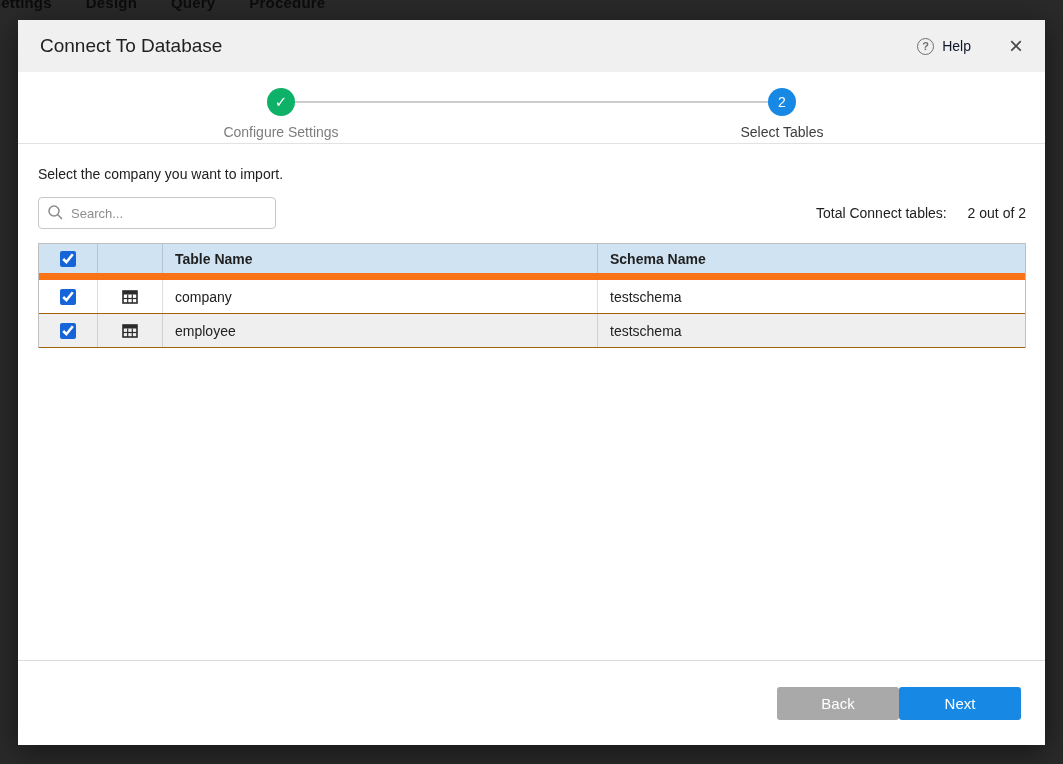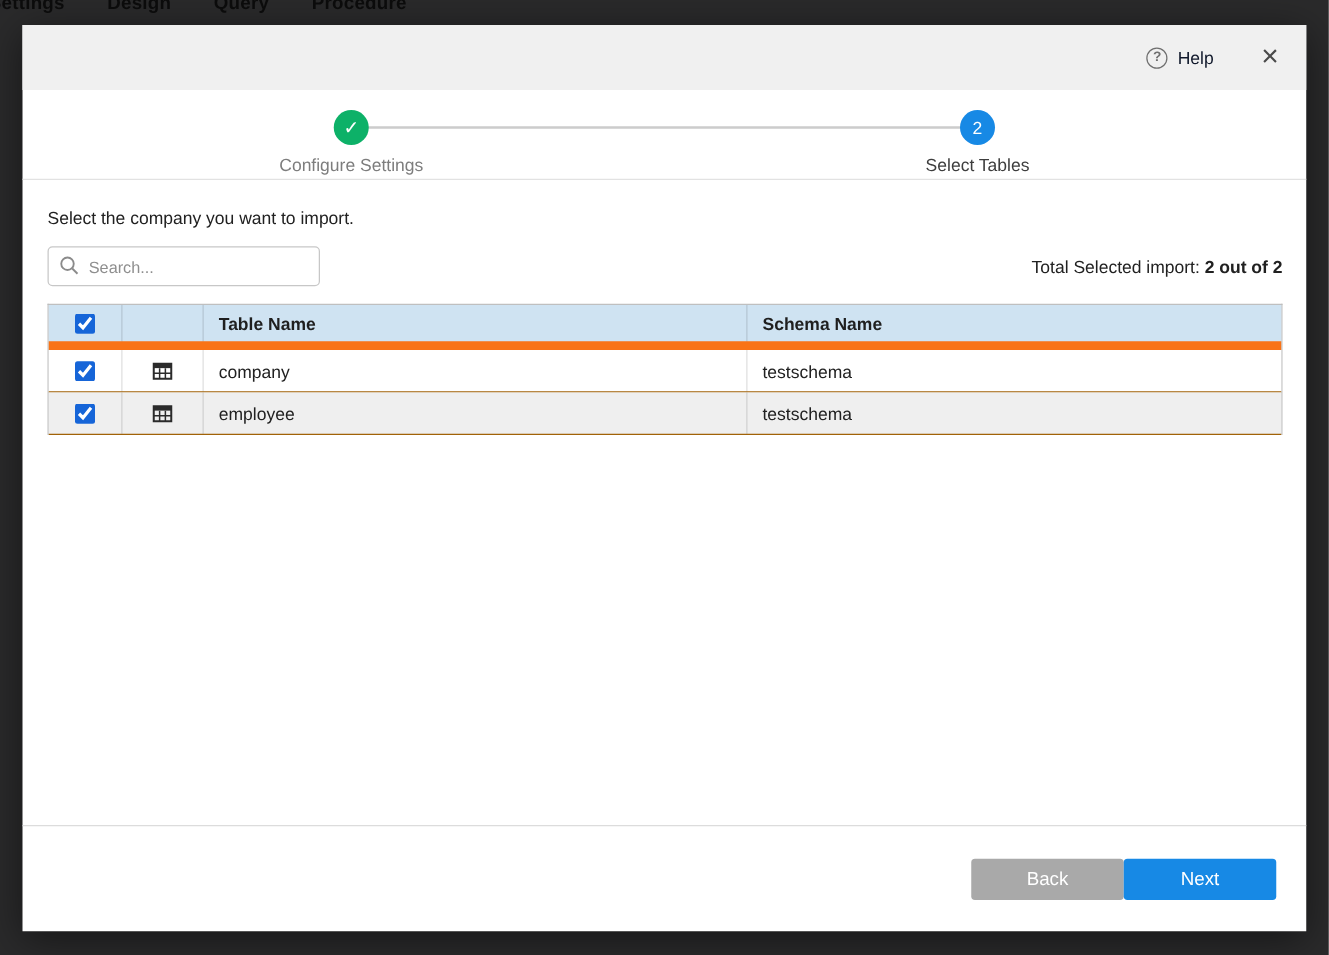--- a/index.html
+++ b/index.html
@@ -73,36 +73,36 @@
 
   
   .dialog-body { flex: 1 1 auto; padding: 22px 19px 0 20px; }
   .instruction { font-size: 14px; color: #212121; }
 
   .controls-row {
     margin-top: 15px;
     display: flex; align-items: center; justify-content: space-between;
   }
   .search-box {
-    position: relative; width: 218px; height: 32px;
+    position: relative; width: 238px; height: 32px;
   }
   .search-box input {
     width: 100%; height: 100%;
     border: 1px solid #c7c7c7; border-radius: 4px;
     padding: 0 8px 0 32px;
     font-size: 13px; color: #333;
     font-family: "Liberation Sans", sans-serif;
     outline: none; background: #fff;
   }
   .search-box input::placeholder { color: #8e8e8e; }
   .search-icon {
     position: absolute; left: 9px; top: 7px; width: 17px; height: 17px;
   }
   .selected-summary { font-size: 14px; color: #212121; }
-  .selected-summary b { font-weight: 700; }
+  .selected-summary b { font-weight: 400; margin-left: 17px; }
 
   
   .table { margin-top: 14px; border: 1px solid #bfbfbf; border-bottom: none; }
   .t-row {
     display: grid;
     grid-template-columns: 59px 65px 435px 1fr;
     align-items: stretch;
     border-bottom: 1px solid #a16207;
   }
   .t-row.head { background: #cfe3f2; height: 36px; border-bottom: 7px solid #f97316; }
@@ -147,20 +147,21 @@
 <div class="backdrop-menu">
   <span>Settings</span>
   <span>Design</span>
   <span>Query</span>
   <span>Procedure</span>
 </div>
 
 <div class="dialog">
 
   <div class="dialog-header">
+    <div class="dialog-title">Connect To Database</div>
     <div class="header-right">
       <div class="help-wrap">
         <span class="help-circle">?</span>
         <span class="help-text">Help</span>
       </div>
       <span class="close-btn">×</span>
     </div>
   </div>
 
   <div class="stepper">
@@ -182,21 +183,21 @@
 
     <div class="controls-row">
       <div class="search-box">
         <svg class="search-icon" viewBox="0 0 17 17">
           <circle cx="7" cy="7" r="5" fill="none" stroke="#8b8b8b" stroke-width="1.5"></circle>
           <line x1="10.8" y1="10.8" x2="15" y2="15" stroke="#8b8b8b" stroke-width="1.5"></line>
         </svg>
         <input type="text" placeholder="Search..." style="">
       </div>
       <div class="selected-summary">
-        <span>Total Selected import: </span><b>2 out of 2</b>
+        <span>Total Connect tables: </span><b>2 out of 2</b>
       </div>
     </div>
 
     <div class="table">
       <div class="t-row head">
         <div class="t-cell center">
           <input type="checkbox" checked="" style="">
         </div>
         <div class="t-cell center"></div>
         <div class="t-cell">Table Name</div>

